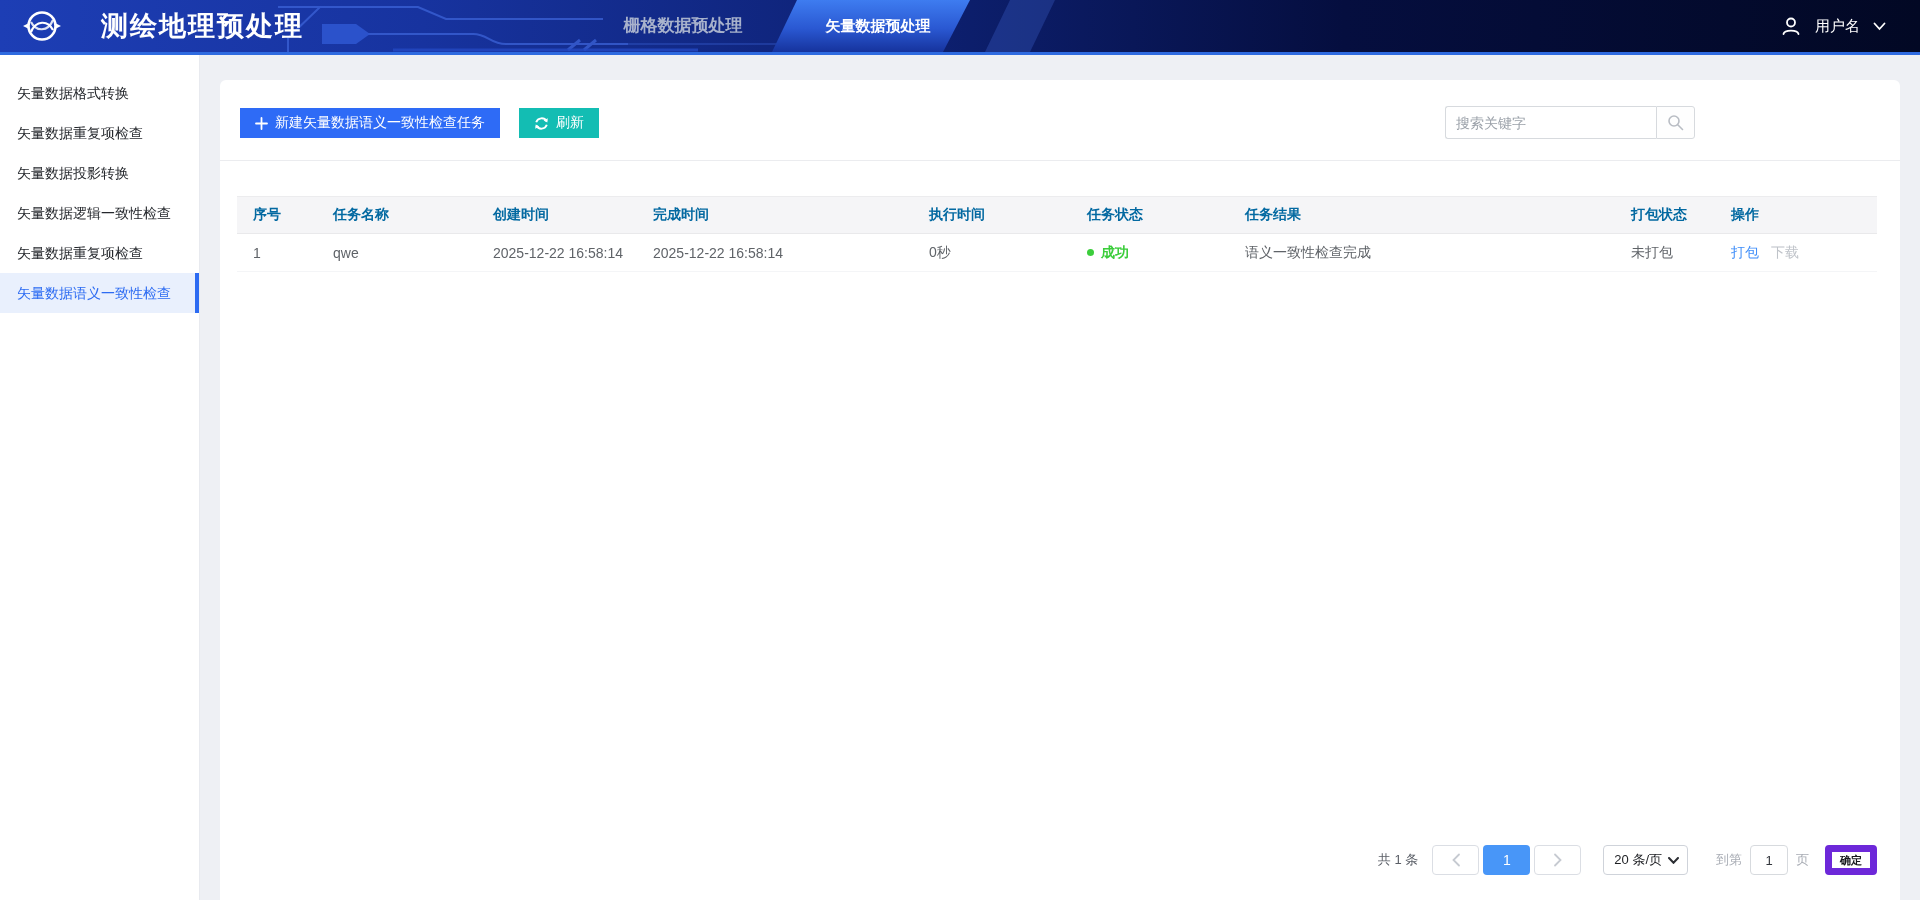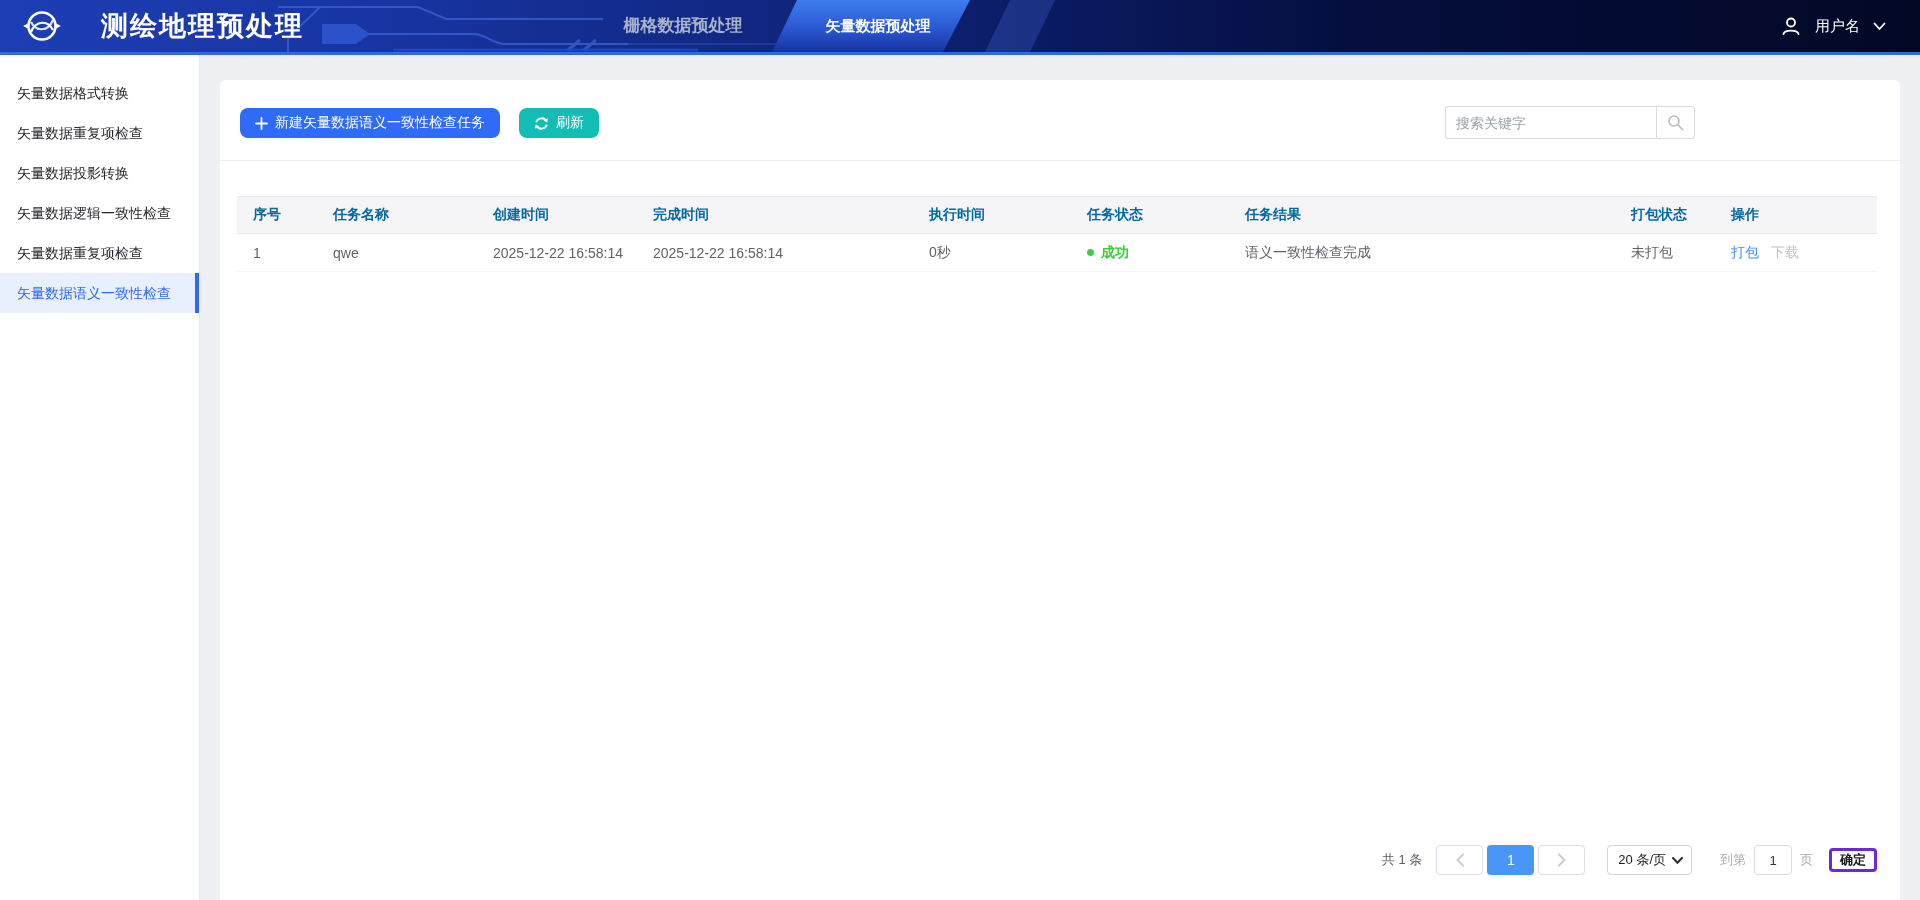--- a/index.html
+++ b/index.html
@@ -30,21 +30,21 @@
   
   .sidebar { position:absolute; left:0; top:55px; width:200px; height:845px; background:#ffffff; border-right:1px solid #e8eaef; padding-top:18px; }
   .menu-item { position:relative; height:40px; line-height:40px; padding-left:17px; font-size:14px; color:#24272c; cursor:pointer; white-space:nowrap; }
   .menu-item.active { background:#e9f0fd; color:#2c6bf2; }
   .menu-item.active::after { content:""; position:absolute; right:0; top:0; width:4px; height:40px; background:#2c6bf2; }
 
   
   .main { position:absolute; left:220px; top:80px; width:1680px; height:820px; background:#ffffff; border-radius:6px 6px 0 0; }
   .toolbar-divider { position:absolute; left:0; top:80px; width:100%; height:1px; background:#ebecef; }
   .btn-row { position:absolute; left:20px; top:28px; display:flex; gap:19px; }
-  .btn { display:flex; align-items:center; gap:7px; height:30px; padding:0 15px; border:none; border-radius:8px; color:#fff; font-size:14px; cursor:pointer; font-family:inherit; white-space:nowrap; }
+  .btn { display:flex; align-items:center; gap:7px; height:30px; padding:0 15px; border:none; border-radius:0; color:#fff; font-size:14px; cursor:pointer; font-family:inherit; white-space:nowrap; }
   .btn-primary { background:#2e6bf6; }
   .btn-refresh { background:#13bdb3; }
 
   .search-box { position:absolute; left:1225px; top:26px; width:250px; height:33px; display:flex;align-items:flex-end; }
   .search-input { width:211px; height:33px; border:1px solid #d7dade; border-right:none; border-radius:3px 0 0 3px; padding:0 10px; font-size:14px; color:#333; outline:none; font-family:inherit; }
   .search-input::placeholder { color:#9ba1a9; }
   .search-btn { width:39px; height:33px; border:1px solid #d7dade; border-radius:0 3px 3px 0; background:#fefefe; display:flex; align-items:center; justify-content:center; cursor:pointer; }
 
   
   .table-wrap { position:absolute; left:17px; top:116px; width:1640px; }
@@ -61,21 +61,21 @@
   .pagination { position:absolute; right:23px; top:765px; display:flex; align-items:center; }
   .pg-total { font-size:13px; color:#5a5e66; margin-right:14px; }
   .pg-btn { width:47px; height:30px; border:1px solid #dbdee4; border-radius:4px; background:#ffffff; display:flex; align-items:center; justify-content:center; cursor:pointer; }
   .pg-prev { margin-right:4px; }
   .pg-page { width:47px; height:30px; background:#4896f8; border-radius:4px; color:#ffffff; font-size:14px; display:flex; align-items:center; justify-content:center; cursor:pointer; }
   .pg-next { margin:0 4px; margin-right:22px; }
   .pg-page { margin:0; }
   .pg-size { height:30px; border:1px solid #cfd3da; border-radius:4px; background:#ffffff; display:flex; align-items:center; gap:6px; padding:0 8px 0 10px; font-size:13px; color:#1d1f23; cursor:pointer; margin-right:20px; white-space:nowrap; }
   .pg-goto-label { font-size:13px; color:#a9adb5; margin:0 8px; }
   .pg-goto-input { width:38px; height:30px; border:1px solid #d7dade; border-radius:4px; text-align:center; font-size:13px; color:#33363c; outline:none; font-family:inherit; }
-  .pg-confirm { height:24px; min-width:44px; border:3px solid #6d28d9; border-radius:4px; background:#ffffff; font-size:13px; font-weight:bold; color:#17191d; cursor:pointer; margin-left:8px; font-family:inherit; padding:0 8px; }
+  .pg-confirm { height:30px; min-width:44px; border:7px solid #6d28d9; border-radius:4px; background:#ffffff; font-size:11px; font-weight:bold; color:#17191d; cursor:pointer; margin-left:8px; font-family:inherit; padding:0 8px; }
 </style>
 </head>
 <body>
 
 <div class="header">
   <svg class="deco-svg" width="560" height="52" viewBox="0 0 560 52">
     <g fill="none" stroke="#3c63d8" stroke-width="2" opacity="0.75">
       <path d="M10 7 L150 7 L178 19 L335 19"></path>
       <path d="M52 7 L20 38 L20 52"></path>
       <path d="M100 34 H205 C 220 34 222 44 238 44 H 360"></path>

